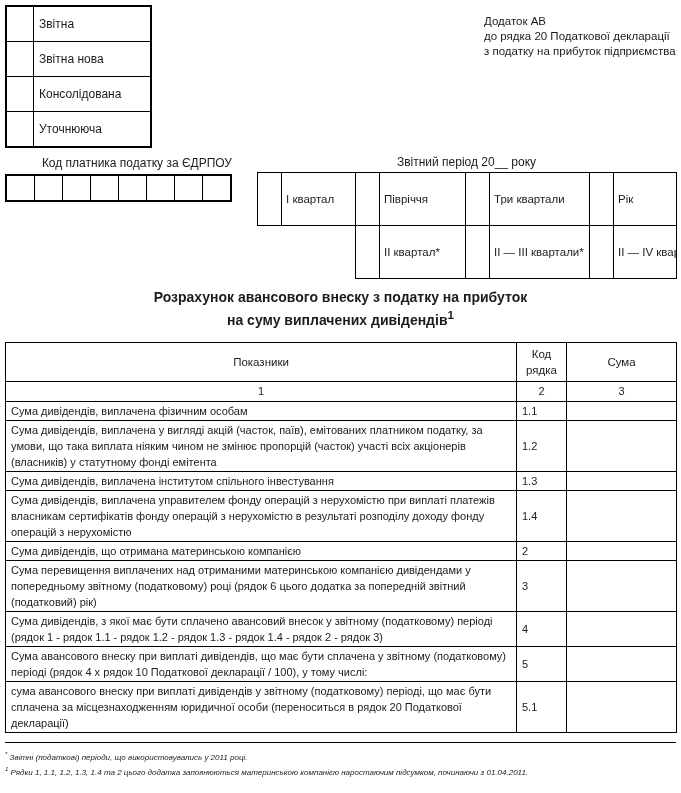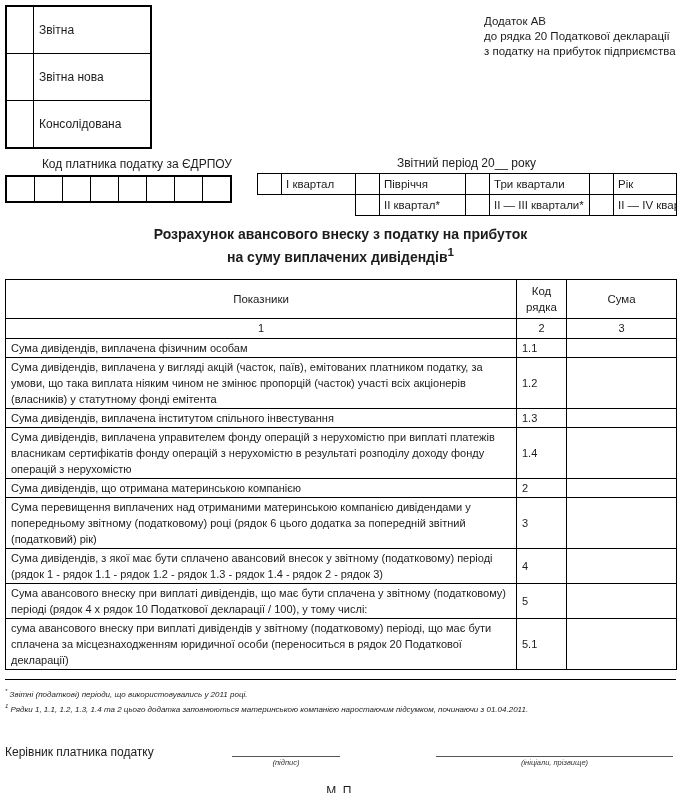--- a/index.html
+++ b/index.html
@@ -5,38 +5,38 @@
   html,body{margin:0;padding:0;}
   body{
     width:681px;height:793px;background:#ffffff;color:#1c1c1c;
     font-family:"Liberation Sans", sans-serif;overflow:hidden;
   }
   .page{box-sizing:border-box;width:681px;height:793px;padding:5px 5px 0 5px;position:relative;}
 
   
   .top{display:flex;justify-content:space-between;align-items:flex-start;}
   table.report{border-collapse:collapse;border:2px solid #000;}
-  table.report td{border:1px solid #000;height:18px;font-size:12px;padding:14px 5px;}
+  table.report td{border:1px solid #000;height:18px;font-size:12px;padding:8px 5px;}
   table.report td.cb{width:26px;padding:0;}
   table.report td.rt-label{width:106px;}
 
   
   .appendix{width:192px;font-size:11.5px;line-height:15px;padding-top:9px;}
 
   
   .band2{display:flex;justify-content:space-between;align-items:flex-start;margin-top:7px;}
   .edrpou-wrap{padding-top:1px;text-align:right;}
   .edrpou-label{font-size:12px;margin-bottom:4px;}
   table.edrpou{border-collapse:collapse;border:2px solid #000;}
   table.edrpou td{border:1px solid #000;width:25px;height:22px;}
 
   .period{width:419px;}
   .period-title{text-align:center;font-size:12px;margin-bottom:3px;}
   table.periodt{border-collapse:collapse;table-layout:fixed;width:419px;}
-  table.periodt td{border:1px solid #000;height:20px;font-size:11.5px;padding:0 4px;overflow:hidden;white-space:nowrap;}
+  table.periodt td{border:1px solid #000;height:20px;font-size:11.5px;padding:16px 4px;overflow:hidden;white-space:nowrap;}
   table.periodt td.cb{padding:0;}
   table.periodt td.nob{border:none;}
 
   
   .main-title{margin-top:9px;text-align:center;font-weight:bold;font-size:14px;line-height:18px;}
 
   
   table.main{border-collapse:collapse;width:671px;margin-top:13px;table-layout:fixed;}
   table.main th, table.main td{border:1px solid #000;font-size:11px;line-height:16px;padding:1px 5px;vertical-align:middle;}
   table.main th{font-weight:normal;font-size:11.5px;text-align:center;height:36px;}
@@ -76,20 +76,24 @@
           <td class="rt-label">Звітна</td>
         </tr>
         <tr>
           <td class="cb"></td>
           <td class="rt-label">Звітна нова</td>
         </tr>
         <tr>
           <td class="cb"></td>
           <td class="rt-label">Консолідована</td>
         </tr>
+        <tr>
+          <td class="cb"></td>
+          <td class="rt-label">Уточнююча</td>
+        </tr>
       </tbody>
     </table>
 
     <div class="appendix">
       <div>Додаток АВ</div>
       <div>до рядка 20 Податкової декларації</div>
       <div>з податку на прибуток підприємства</div>
     </div>
   </div>
 

